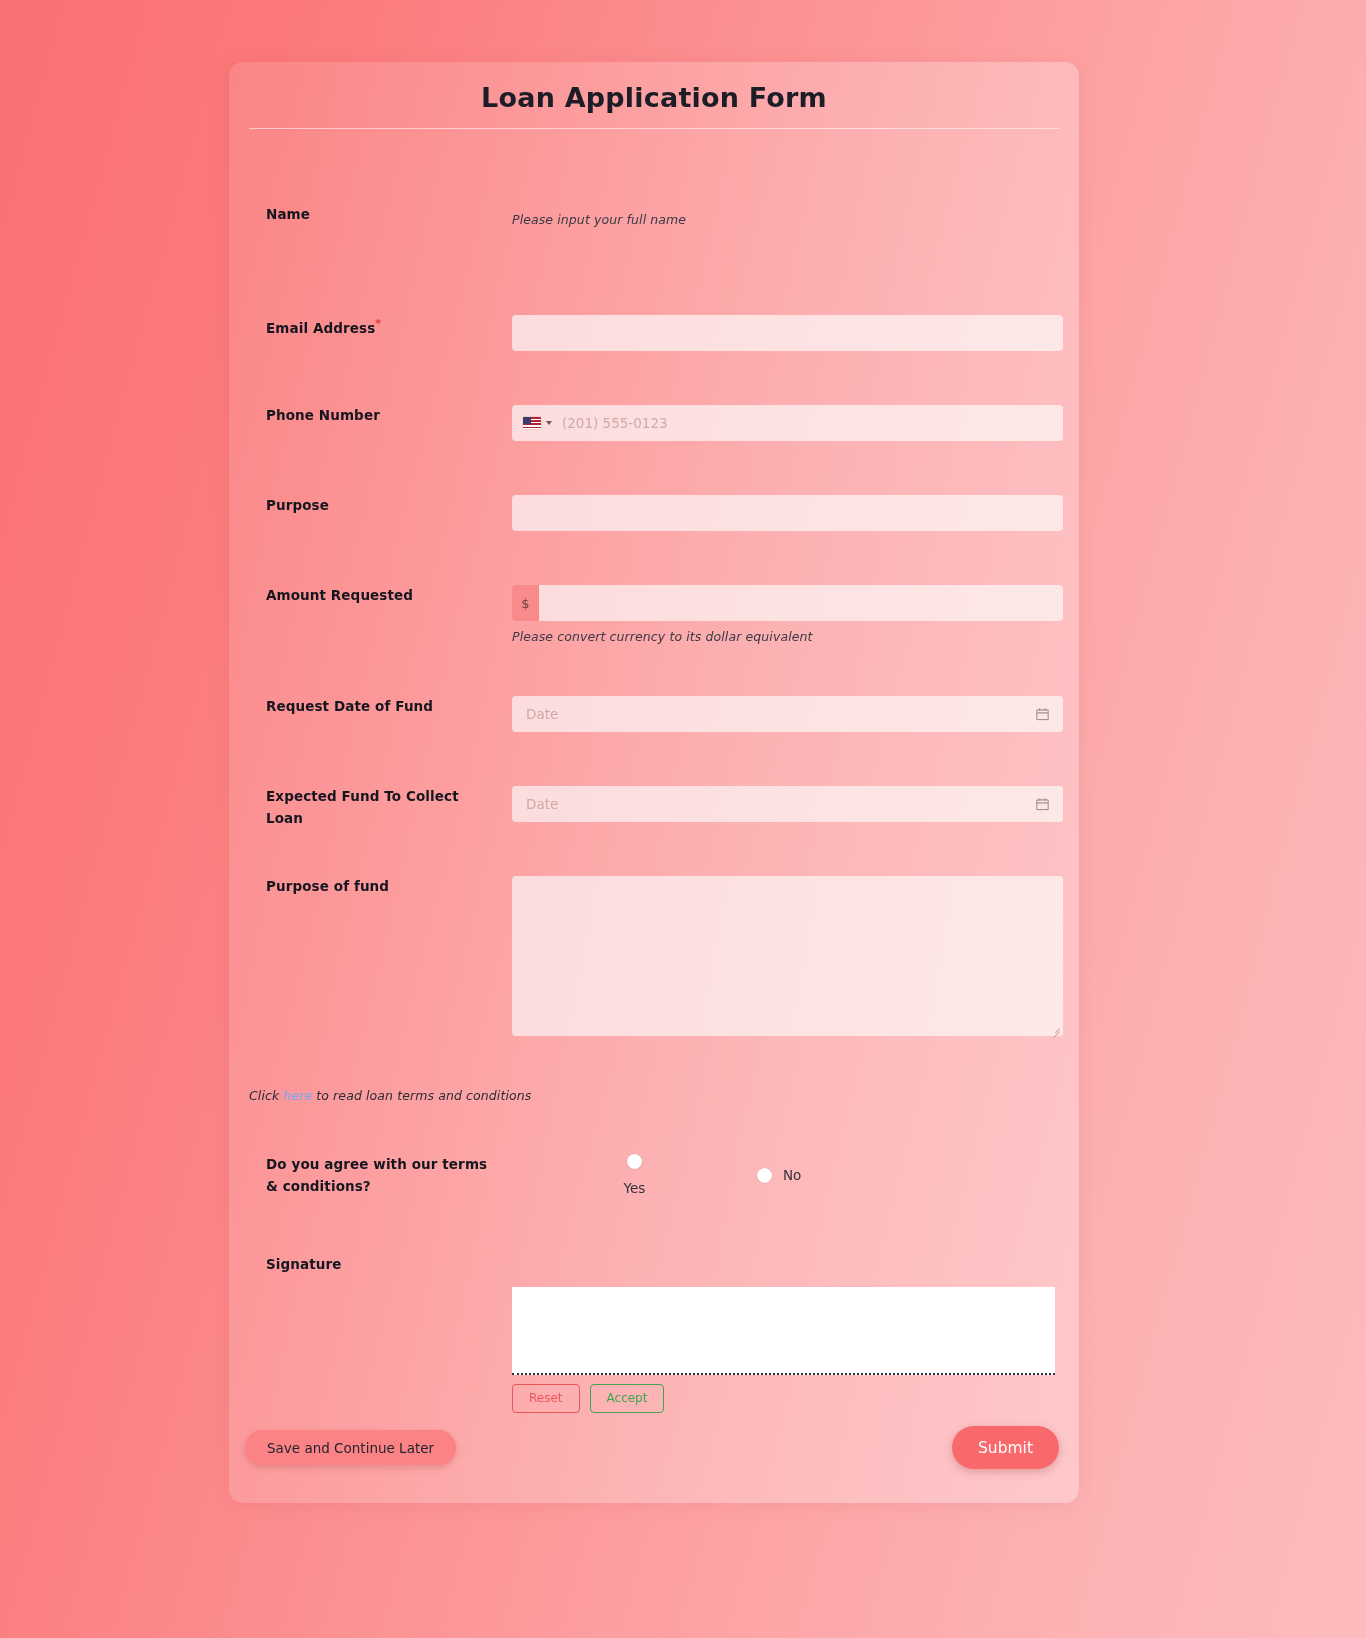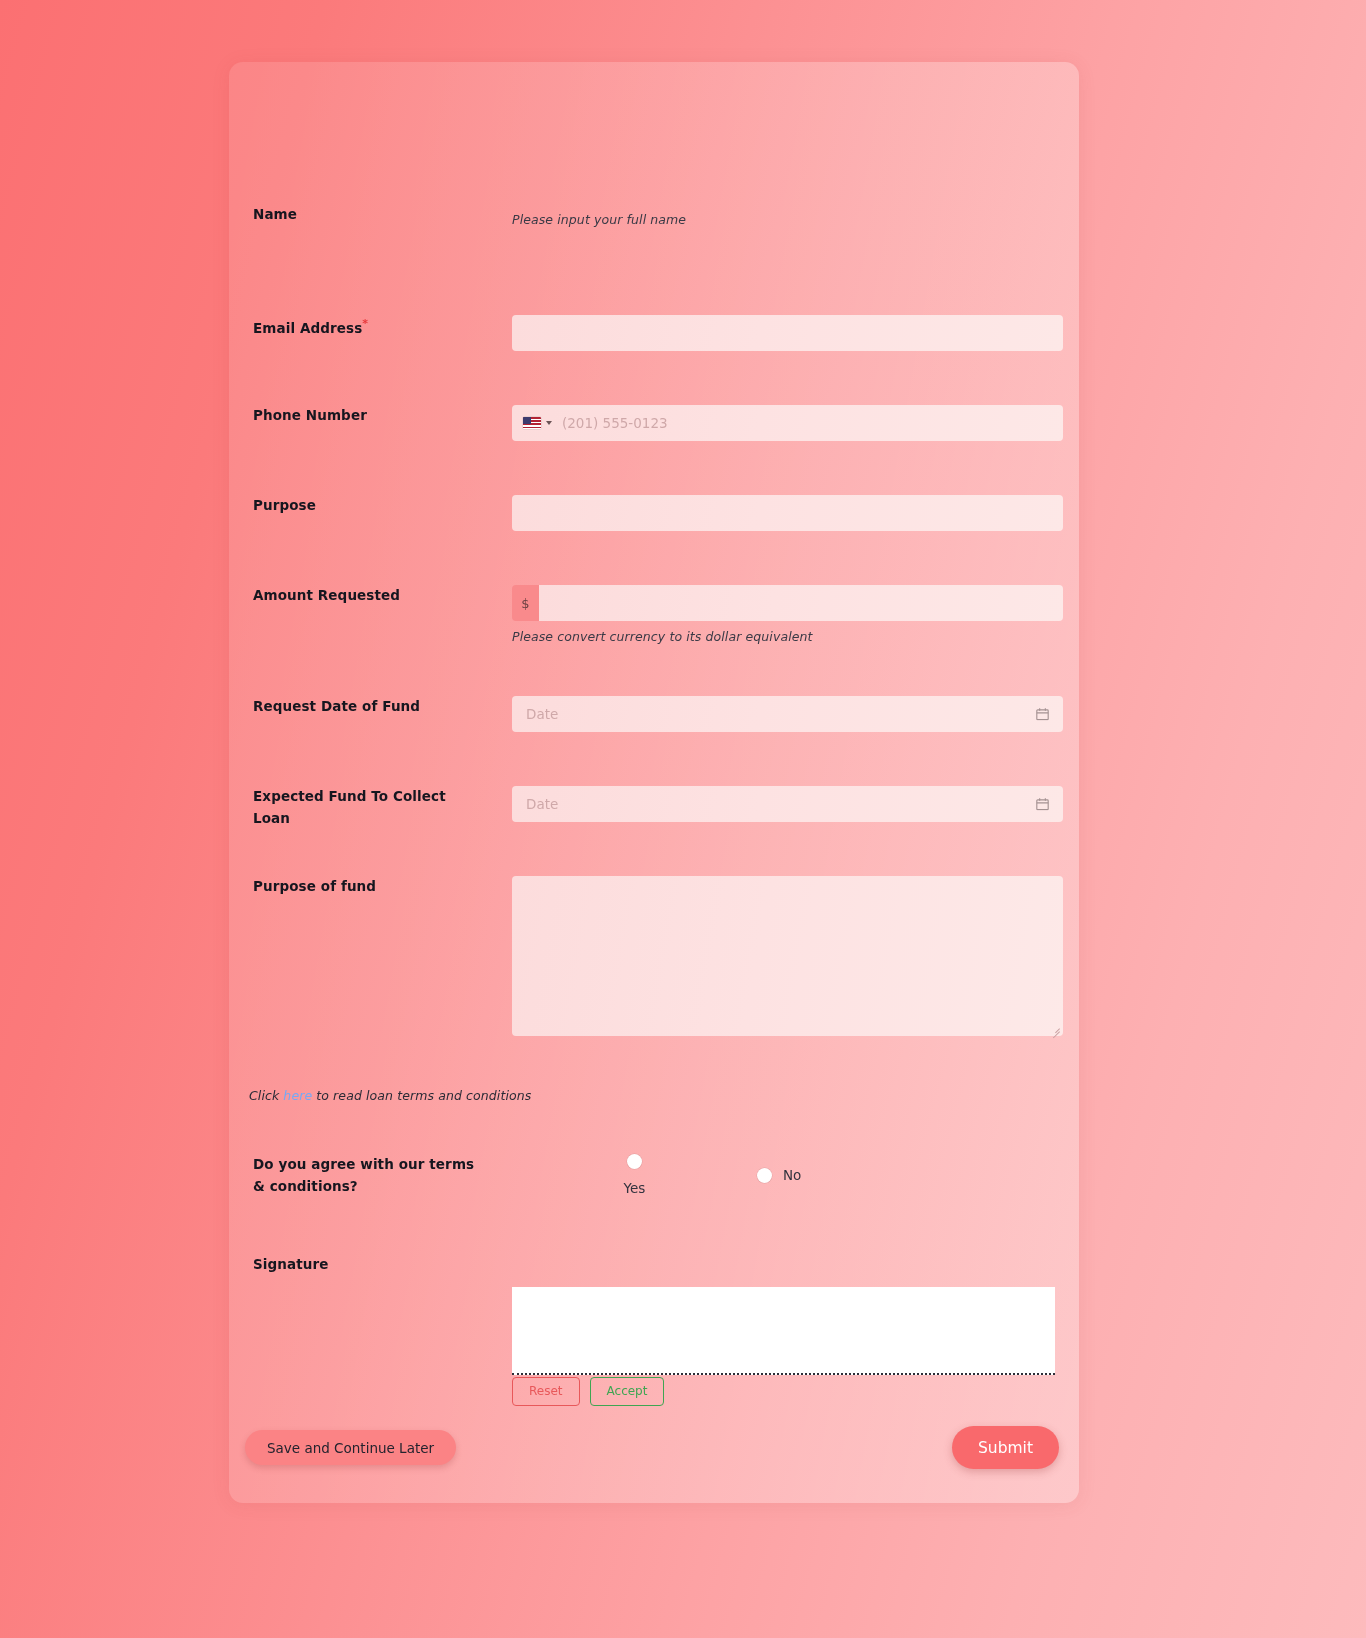--- a/index.html
+++ b/index.html
@@ -47,21 +47,21 @@
   }
 
   
   .row {
     position: absolute;
     left: 20px;
     width: 810px;
   }
   .label {
     position: absolute;
-    left: 4px;
+    left: 17px;
     top: 0px;
     width: 232px;
     font-size: 13.5px;
     font-weight: bold;
     color: #16161f;
     line-height: 1.6;
     letter-spacing: 0.1px;
   }
   .req-star {
     color: #e8393c;
@@ -249,21 +249,21 @@
 
   
   .sig-pad {
     width: 543px;
     height: 88px;
     background: #ffffff;
     border: none;
     border-bottom: 2px dotted #2e2e38;
   }
   .sig-btns {
-    margin-top: 2px;
+    margin-top: 9px;
     display: flex;
     gap: 10px;
   }
   .sig-btn {
     font-family: "DejaVu Sans", "Liberation Sans", sans-serif;
     font-size: 12px;
     padding: 5px 16px;
     border-radius: 4px;
     background: transparent;
     cursor: pointer;
@@ -310,20 +310,23 @@
     font-size: 15.5px;
     cursor: pointer;
     box-shadow: 0 3px 8px rgba(150,50,50,0.28);
   }
 </style>
 </head>
 <body>
 
 <div class="card">
 
+  <div class="title-wrap">
+    <div class="title">Loan Application Form</div>
+  </div>
 
   <div class="row" style="top:142px;">
     <div class="label">Name</div>
     <div class="field-col">
       <div class="helper">Please input your full name</div>
     </div>
   </div>
 
   <div class="row" style="top:253px;">
     <div class="label"><span>Email Address</span><span class="req-star">*</span></div>

